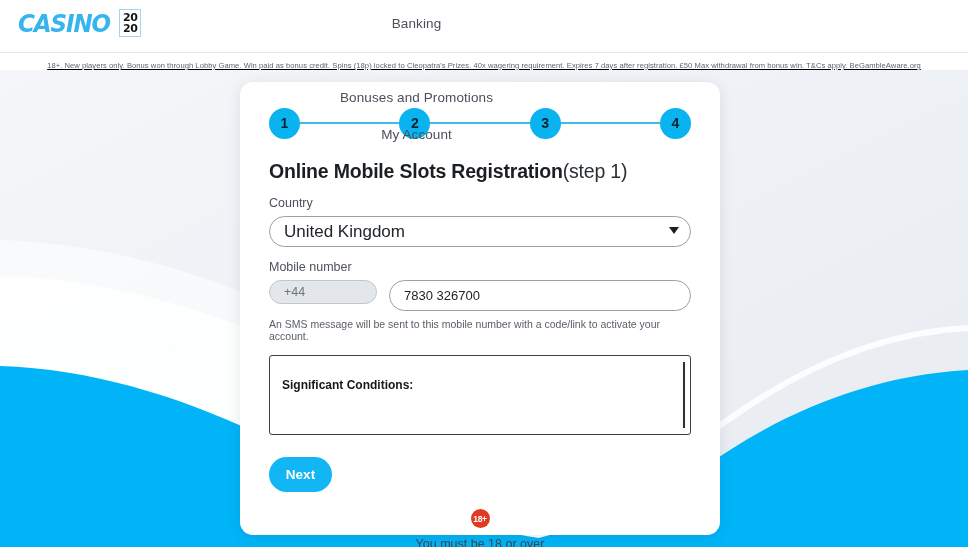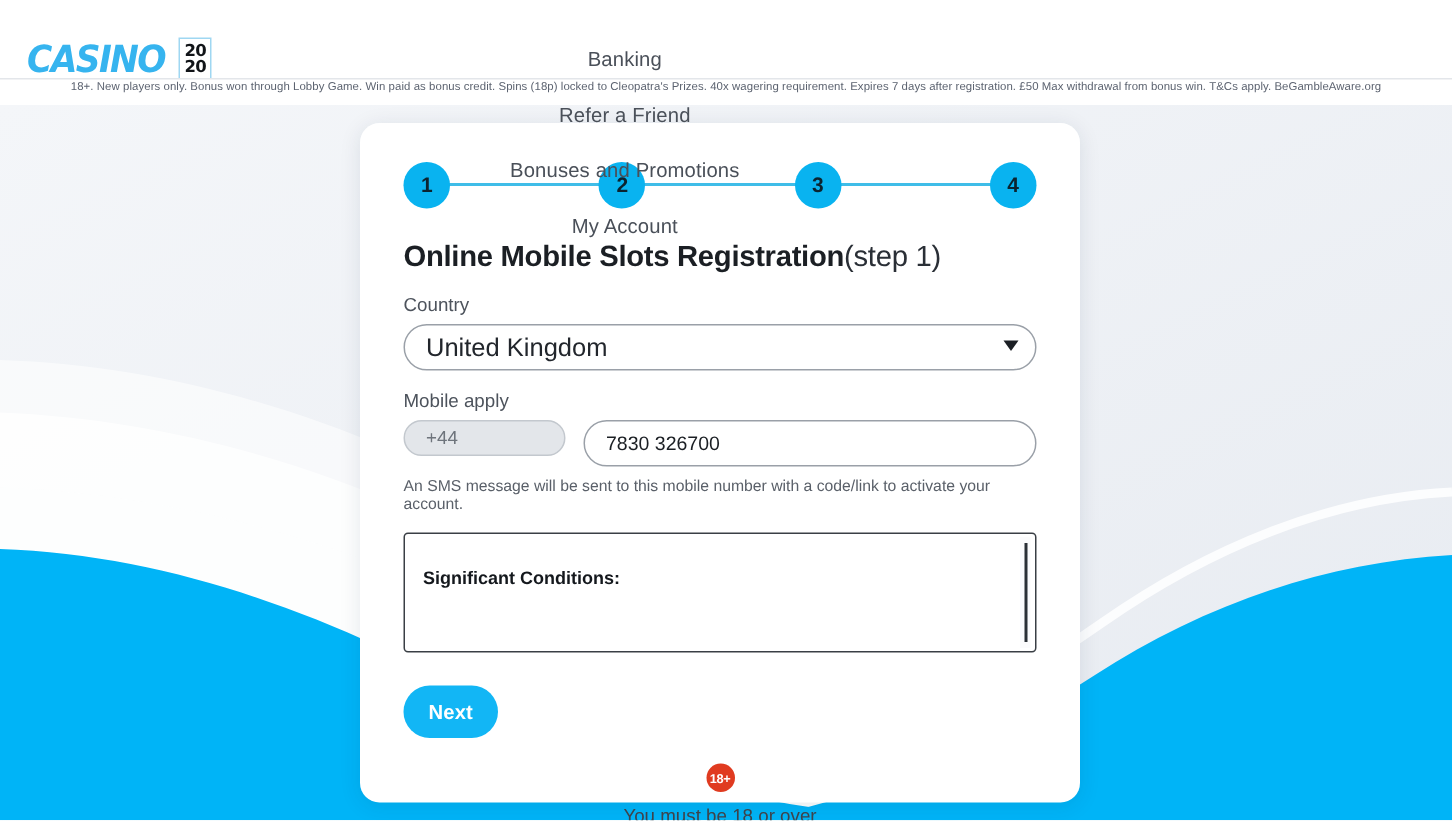--- a/index.html
+++ b/index.html
@@ -26,21 +26,21 @@
     left: 0; top: 70px;
     width: 968px; height: 477px;
     overflow: hidden;
     background: linear-gradient(160deg, #f2f4f7 0%, #eceff4 40%, #e9edf2 100%);
   }
   .bg svg { position: absolute; left: 0; top: 0; display: block; }
 
   
   .header {
     position: absolute;
-    left: 0; top: 16px;
+    left: 0; top: 0;
     width: 968px; height: 52px;
     background: #ffffff;
     z-index: 20;
   }
   .logo {
     position: absolute;
     left: 18px; top: 8px;
     height: 30px;
     display: flex;
     align-items: center;
@@ -91,23 +91,24 @@
     white-space: nowrap;
   }
 
   .disclaimer-bar {
     position: absolute;
     left: 0; top: 52px;
     width: 968px; height: 18px;
     background: #ffffff;
     border-top: 1px solid #e3e6ea;
     display: flex;
-    align-items: flex-start;
+    align-items: flex-end;
     justify-content: center;
     z-index: 20;
+    text-decoration: underline;
   }
   .disclaimer-bar span {
     font-size: 7.6px;
     color: #5c6370;
     letter-spacing: 0.05px;
     white-space: nowrap;
   }
 
   
   .card {
@@ -355,21 +356,21 @@
     </div>
 
     <div class="field-label">Country</div>
     <div class="select-wrap">
       <div class="select-box">
         <span>United Kingdom</span>
       </div>
       <span class="caret"></span>
     </div>
 
-    <div class="field-label">Mobile apply</div>
+    <div class="field-label">Mobile number</div>
     <div class="phone-row">
       <div class="phone-prefix">
         <span>+44</span>
       </div>
       <div class="phone-input">
         <span>7830 326700</span>
       </div>
     </div>
     <div class="sms-note">An SMS message will be sent to this mobile number with a code/link to activate your account.</div>
 

